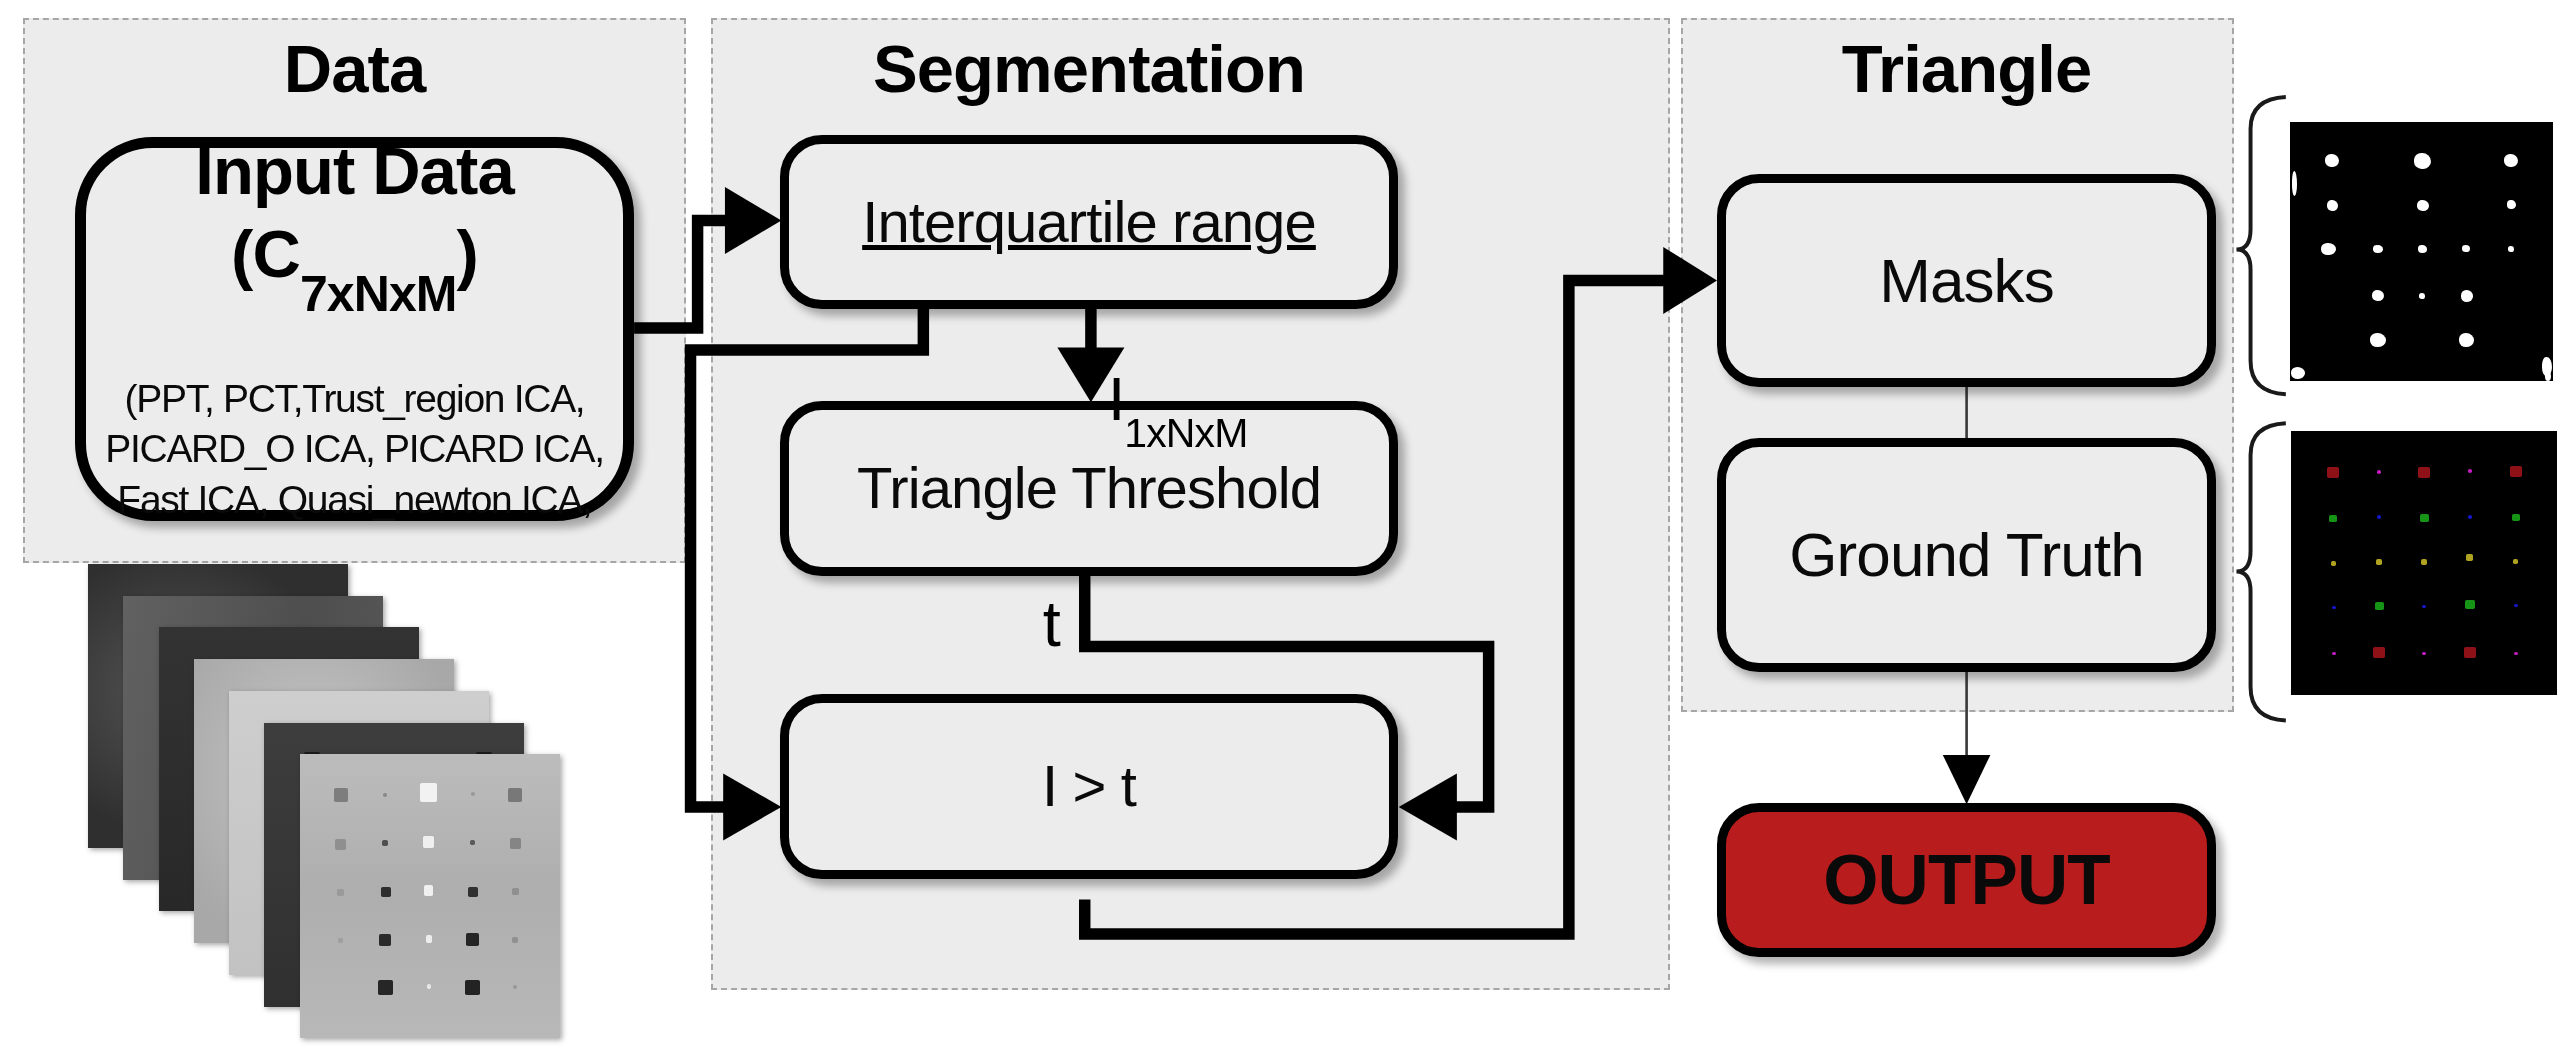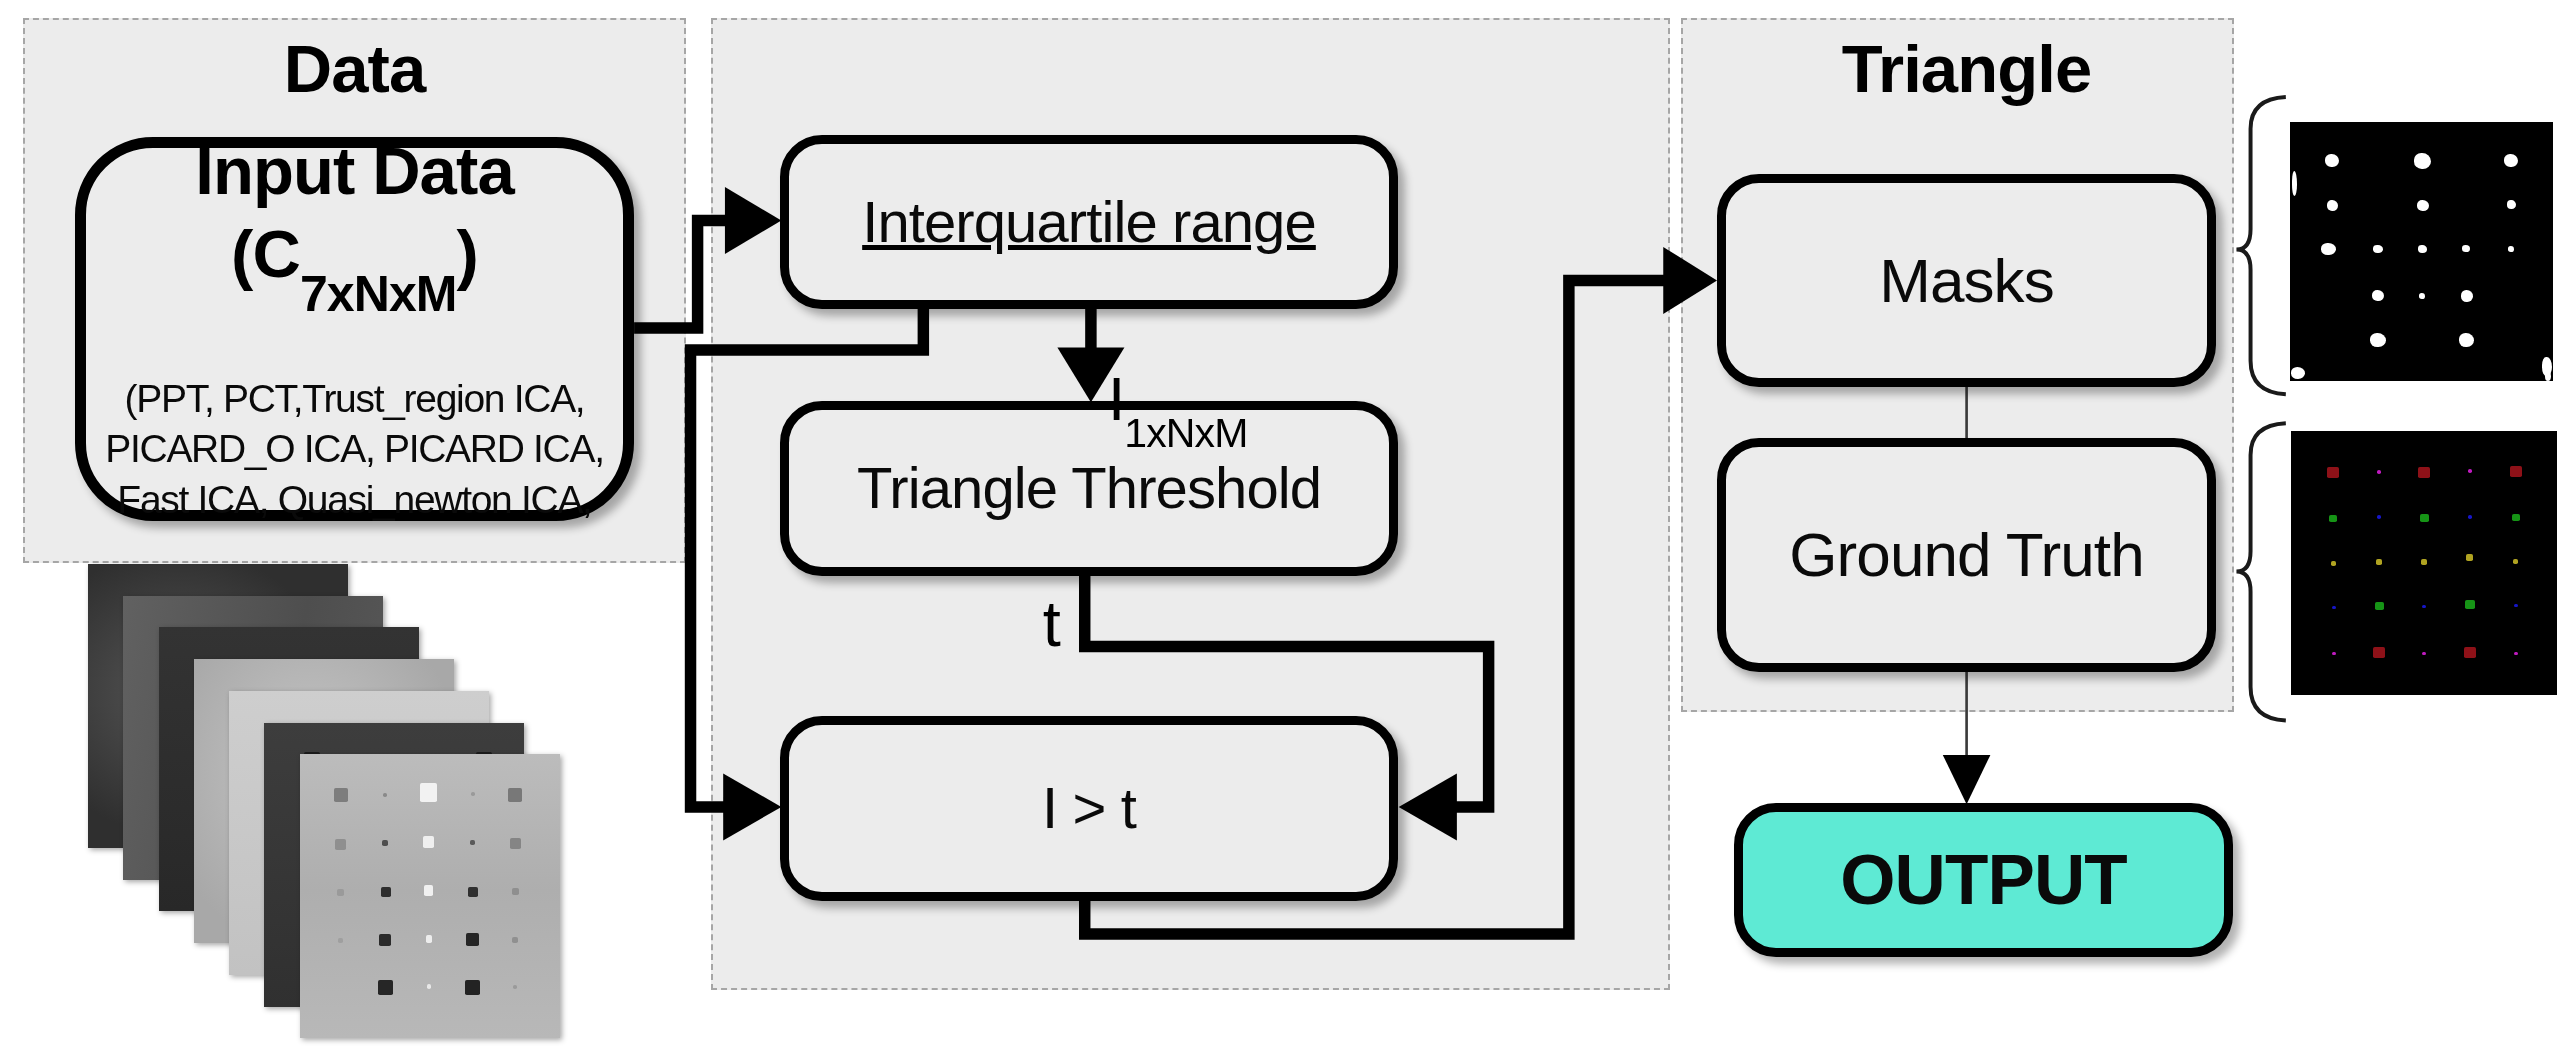--- a/index.html
+++ b/index.html
@@ -8,21 +8,21 @@
 
   
   .panel{position:absolute;background:#ececec;border:2.6px dashed #a6a6a6;box-sizing:border-box;}
   .panel-title{position:absolute;text-align:center;font-size:67px;font-weight:bold;color:#000;letter-spacing:-0.9px;}
 
   
   .fbox{position:absolute;background:#ececec;border:9.7px solid #000;border-radius:42px;
         box-sizing:border-box;display:flex;flex-direction:column;align-items:center;justify-content:center;
         box-shadow:6.2px 7px 8.8px rgba(0,0,0,0.30);}
   .fbox .lbl{font-size:58px;color:#0a0a0a;text-align:center;line-height:1.18;letter-spacing:-0.9px;}
-  .fbox.white{background:#5eead4;margin-left:17px;}
+  .fbox.white{background:#b91c1c;}
   .fbox.biground{border-radius:78px;border-width:11.5px;}
 
   .input-title{font-size:67px;font-weight:bold;letter-spacing:-0.9px;}
   .formula{font-size:67px;font-weight:bold;letter-spacing:-0.9px;margin-top:5.3px;}
   .formula sub{font-size:50px;vertical-align:-34px;letter-spacing:-0.9px;}
   .methods{margin-top:51px;font-size:39px;line-height:1.3;text-align:center;letter-spacing:-1.3px;color:#0a0a0a;}
 
   .edge-svg{position:absolute;left:0;top:0;z-index:3;}
   .edge{stroke:#000;stroke-width:13;fill:none;}
   .edge-thin{stroke:#3a3a3a;stroke-width:3;fill:none;}
@@ -43,20 +43,21 @@
 </head>
 <body>
 
 <div class="canvas">
 
   <div class="panel" style="left:23px;top:17.6px;width:663px;height:545px;"></div>
   <div class="panel" style="left:711px;top:17.6px;width:959px;height:972px;"></div>
   <div class="panel" style="left:1681px;top:17.6px;width:553px;height:694px;"></div>
 
   <div class="panel-title" style="left:23px;top:30px;width:663px;">Data</div>
+  <div class="panel-title" style="left:780px;top:30px;width:618px;">Segmentation</div>
   <div class="panel-title" style="left:1717px;top:30px;width:499px;">Triangle</div>
 
   <svg class="edge-svg" width="2576" height="1060" viewBox="0 0 2921 1202">
 
     <path class="edge" d="M719,372 H791 V250 H824"></path>
     <polygon class="ahead" points="822,212 822,288 886,250"></polygon>
 
     <path class="edge" d="M1237,350 V398"></path>
     <polygon class="ahead" points="1199,394 1275,394 1237,456"></polygon>
 
@@ -92,21 +93,21 @@
   <div class="fbox" style="left:780px;top:135px;width:618px;height:174px;z-index:4;text-decoration:underline;">
     <div class="lbl">
       <div>Interquartile range</div>
     </div>
   </div>
 
   <div class="fbox" style="left:780px;top:401px;width:618px;height:175px;z-index:4;">
     <div class="lbl">Triangle Threshold</div>
   </div>
 
-  <div class="fbox" style="left:780px;top:716px;width:618px;height:185px;z-index:4;">
+  <div class="fbox" style="left:780px;top:694px;width:618px;height:185px;z-index:4;">
     <div class="lbl">I &gt; t</div>
   </div>
 
   <div class="fbox" style="left:1717px;top:174px;width:499px;height:213px;z-index:4;">
     <div class="lbl" style="font-size:62px;">Masks</div>
   </div>
 
   <div class="fbox" style="left:1717px;top:438px;width:499px;height:234px;z-index:4;">
     <div class="lbl" style="font-size:62px;">Ground Truth</div>
   </div>

